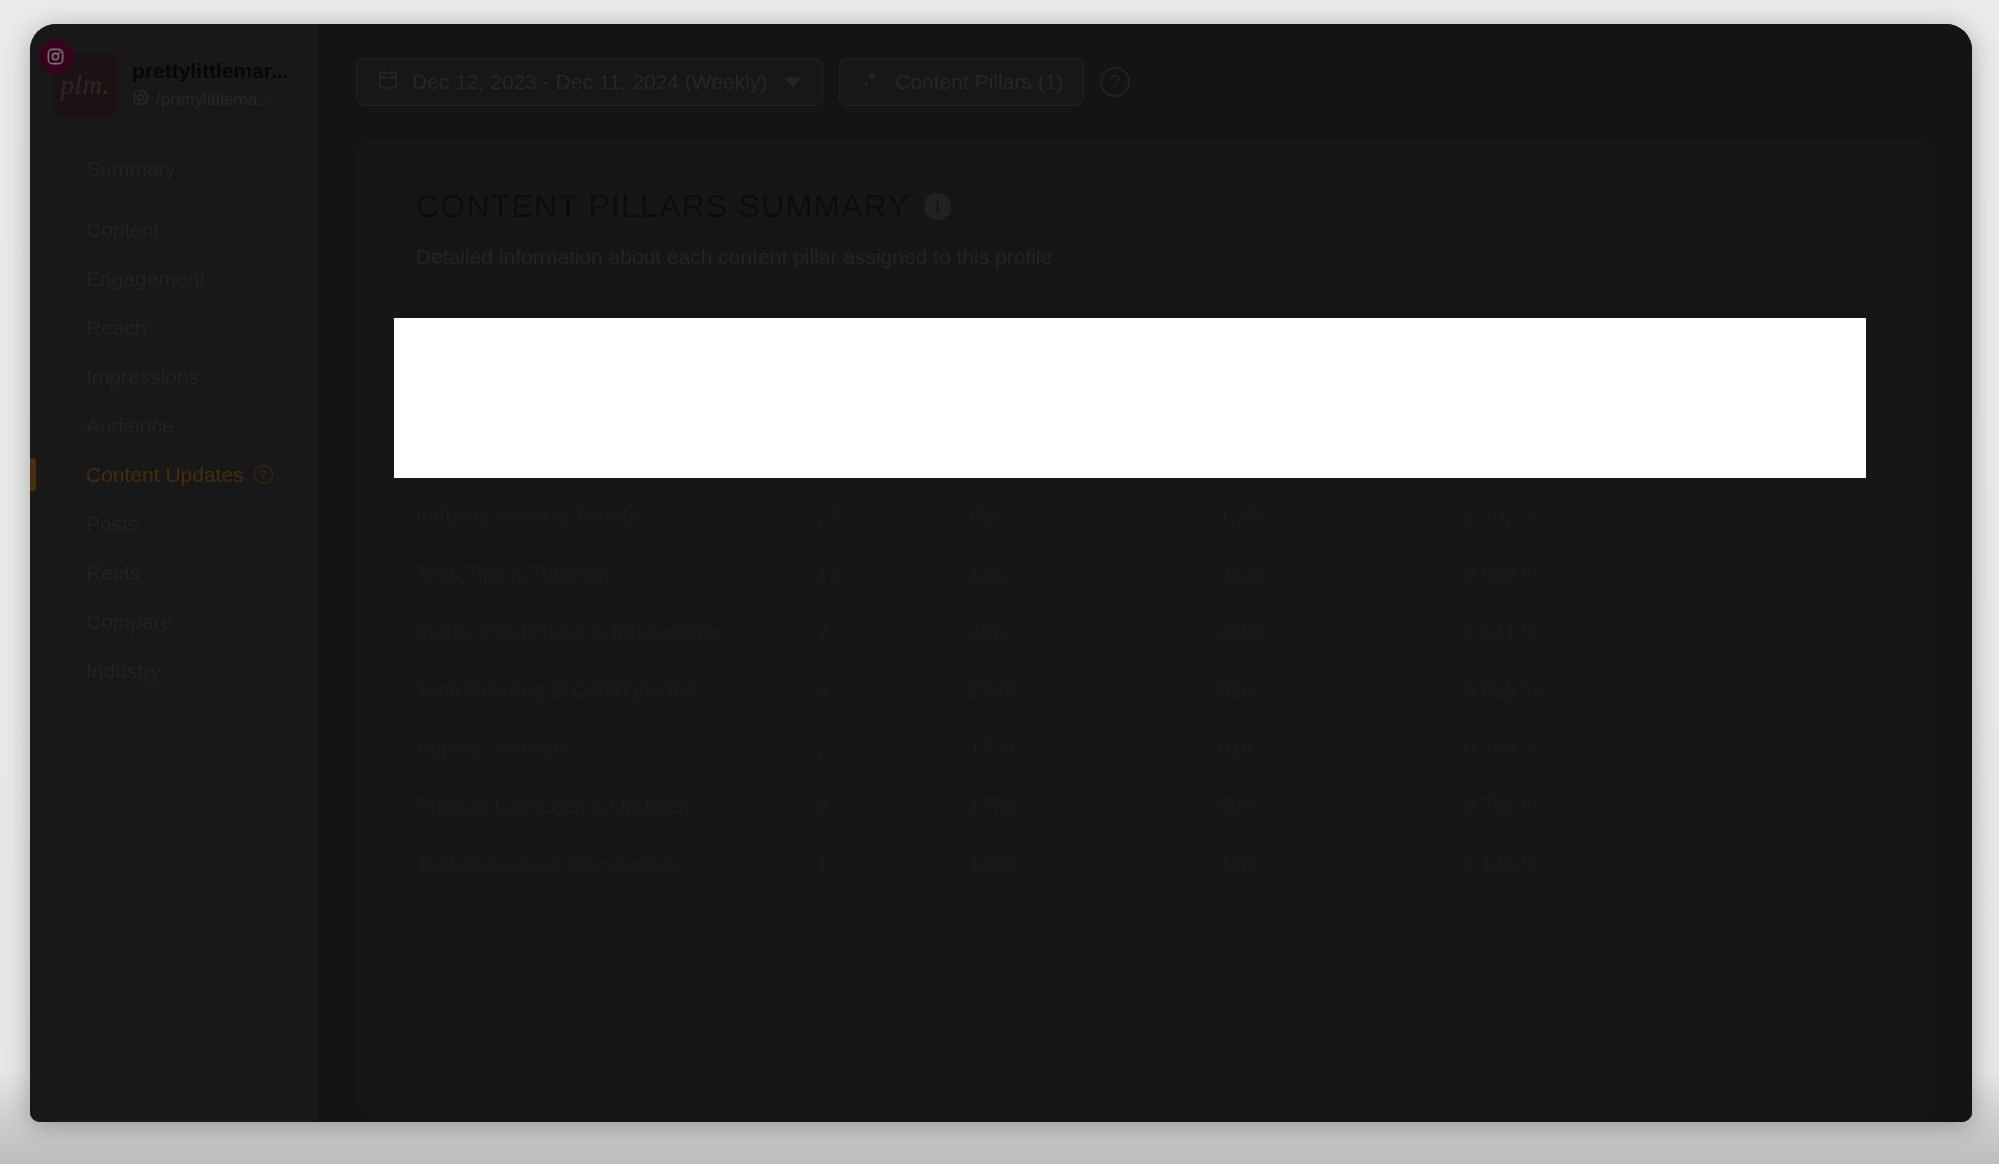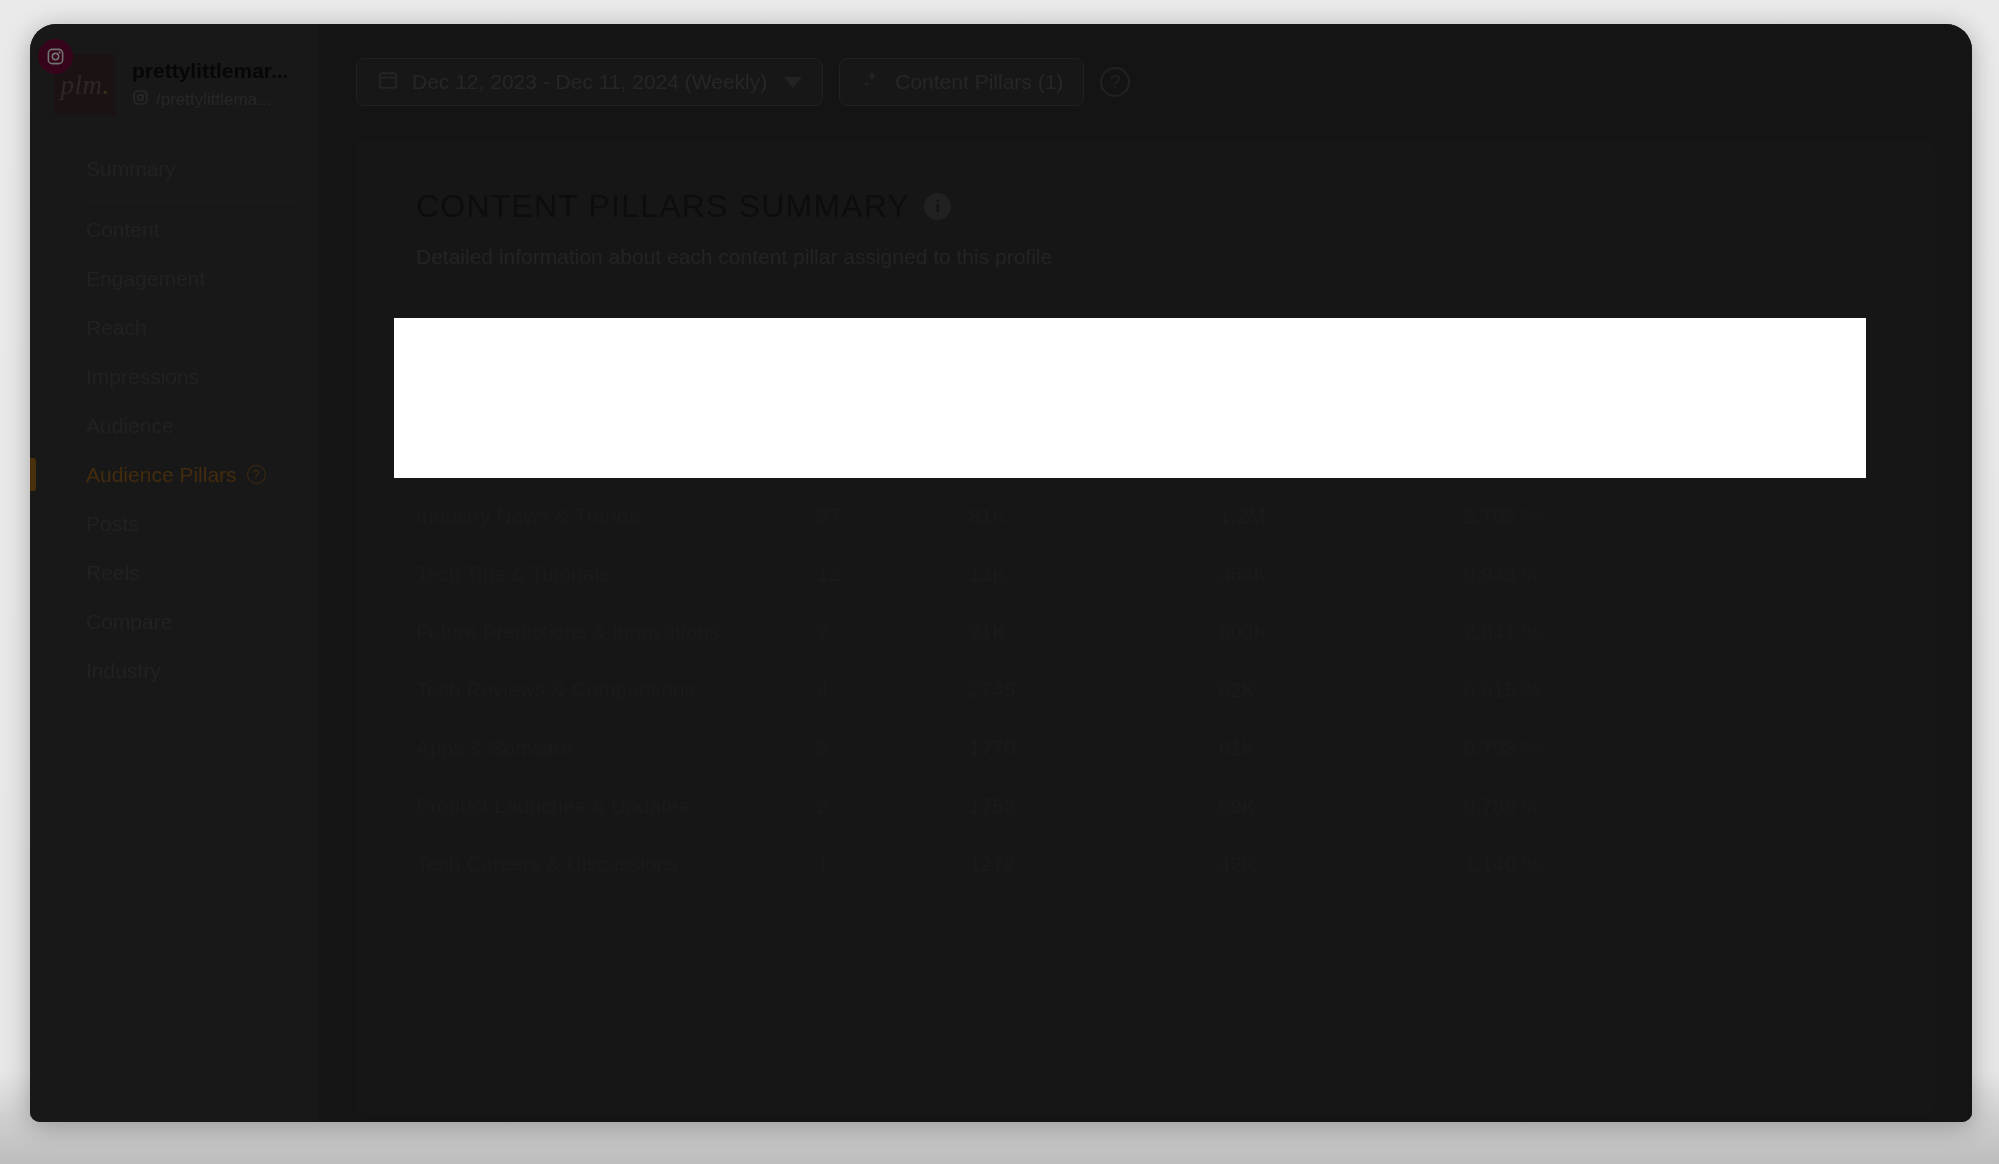--- a/index.html
+++ b/index.html
@@ -326,21 +326,21 @@
             <span>Reach</span>
           </div>
           <div class="nav-item">
             <span>Impressions</span>
           </div>
           <div class="nav-item">
             <span>Audience</span>
           </div>
           <div class="nav-item active">
             <span class="nav-bar"></span>
-            <span>Audience Pillars</span>
+            <span>Content Updates</span>
             <span class="help-circle">?</span>
           </div>
           <div class="nav-item">
             <span>Posts</span>
           </div>
           <div class="nav-item">
             <span>Reels</span>
           </div>
           <div class="nav-item">
             <span>Compare</span>

